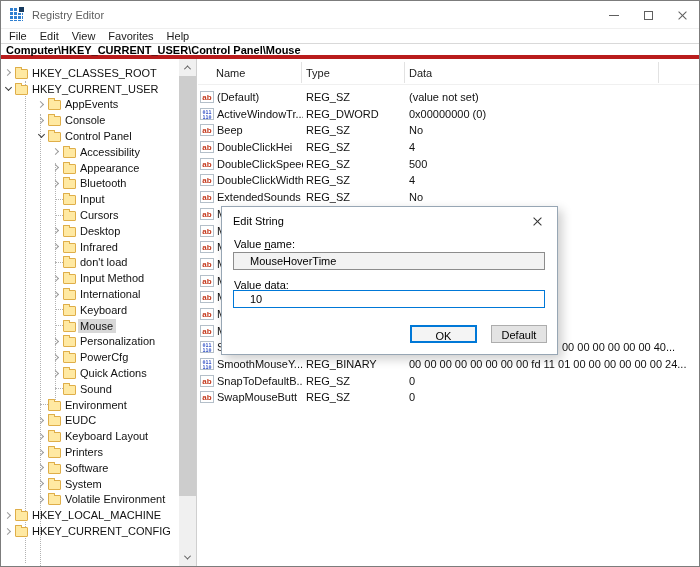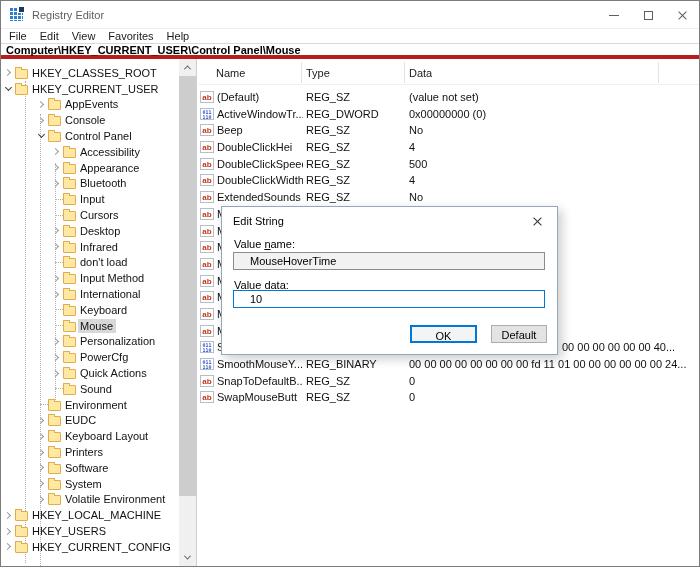--- a/index.html
+++ b/index.html
@@ -380,27 +380,20 @@
         </div>
 
         <div class="tree-row lvl-1 chev-closed ic-folder">
           <span class="chev">
             <i></i>
           </span>
           <span class="node-icon"></span>
           <span class="label">HKEY_LOCAL_MACHINE</span>
         </div>
 
-        <div class="tree-row lvl-1 chev-closed ic-folder">
-          <span class="chev">
-            <i></i>
-          </span>
-          <span class="node-icon"></span>
-          <span class="label">HKEY_USERS</span>
-        </div>
 
         <div class="tree-row lvl-1 chev-closed ic-folder">
           <span class="chev">
             <i></i>
           </span>
           <span class="node-icon"></span>
           <span class="label">HKEY_CURRENT_CONFIG</span>
         </div>
       </div>
     <div class="vscroll">

